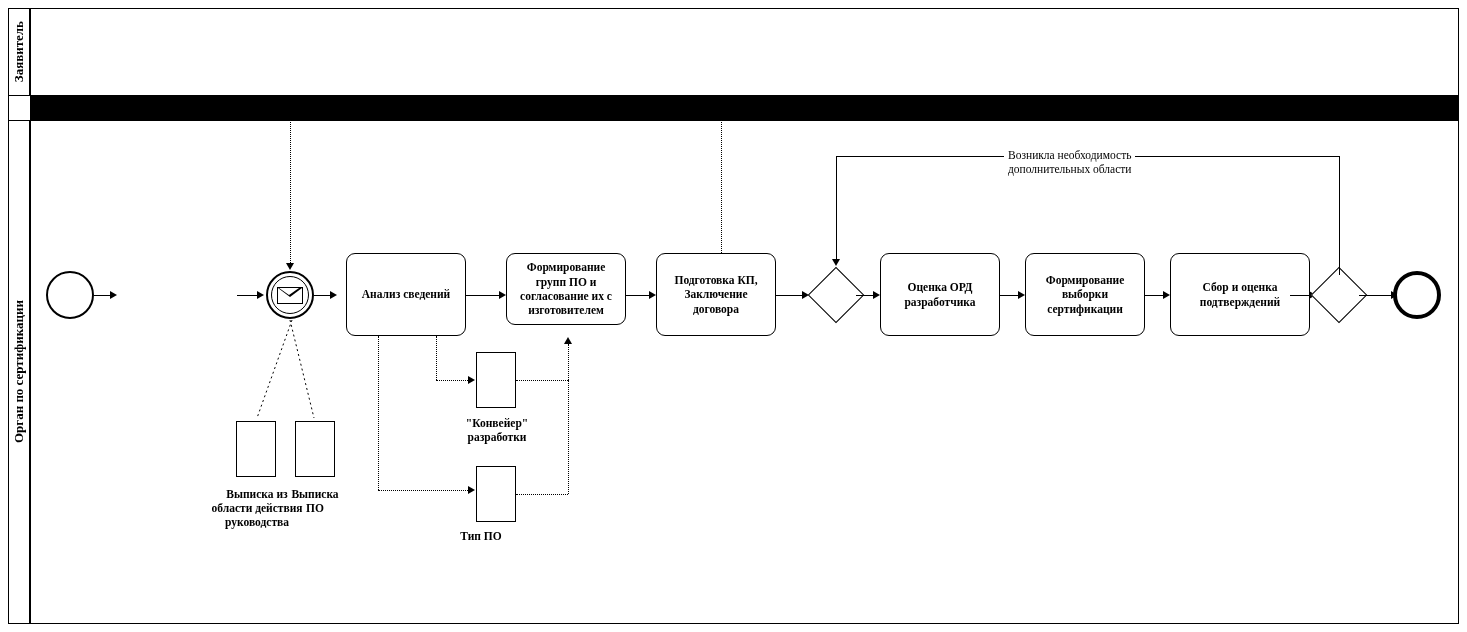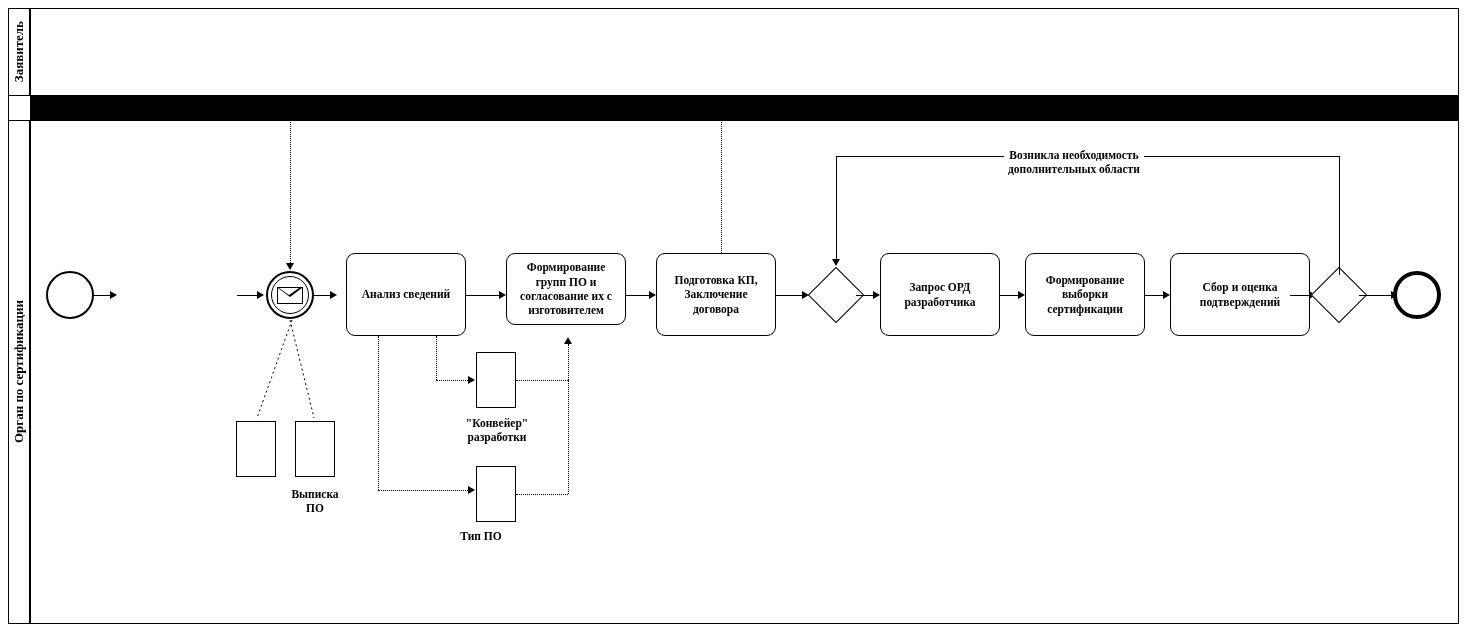--- a/index.html
+++ b/index.html
@@ -173,21 +173,21 @@
   }
   .arrow-open-r {
     width: 0; height: 0;
     border-top: 4px solid transparent;
     border-bottom: 4px solid transparent;
     border-left: 7px solid #000;
   }
   .edge-label {
     position: absolute;
     font-size: 11.5px;
-    font-weight: bold;
+    font-weight: normal;
     text-align: center;
     line-height: 1.25;
     color: #000;
     white-space: nowrap;
   }
 </style>
 </head>
 <body>
 
 <div id="canvas">
@@ -233,20 +233,21 @@
       <line x1="42" y1="0" x2="7" y2="98" stroke="#000" stroke-width="1" stroke-dasharray="2,3"></line>
     </svg>
   </div>
   <div class="abs" style="left:288px; top:320px; width:32px; height:100px;">
     <svg width="32" height="100" style="display:block;">
       <line x1="2" y1="0" x2="26" y2="98" stroke="#000" stroke-width="1" stroke-dasharray="2,3"></line>
     </svg>
   </div>
 
   <div class="data-object abs" style="left:236px; top:421px; width:40px; height:56px;"></div>
+  <div class="data-label" style="left:211px; top:487px; width:92px;">Выписка из области действия руководства</div>
 
   <div class="data-object abs" style="left:295px; top:421px; width:40px; height:56px;"></div>
   <div class="data-label" style="left:287px; top:487px; width:56px;">Выписка ПО</div>
 
   <div class="task abs" style="left:346px; top:253px; width:120px; height:83px;">Анализ сведений</div>
 
   <div class="line-h abs" style="left:466px; top:295px; width:33px;"></div>
   <div class="arrow-r abs" style="left:499px; top:291px;"></div>
 
   <div class="dash-v abs" style="left:436px; top:336px; height:44px;"></div>
@@ -280,21 +281,21 @@
   <div class="task abs" style="left:656px; top:253px; width:120px; height:83px;">Подготовка КП, Заключение договора</div>
 
   <div class="line-h abs" style="left:776px; top:295px; width:26px;"></div>
   <div class="arrow-r abs" style="left:802px; top:291px;"></div>
 
   <div class="gateway abs" style="left:816px; top:275px;"></div>
 
   <div class="line-h abs" style="left:856px; top:295px; width:17px;"></div>
   <div class="arrow-r abs" style="left:873px; top:291px;"></div>
 
-  <div class="task abs" style="left:880px; top:253px; width:120px; height:83px;">Запрос ОРД разработчика</div>
+  <div class="task abs" style="left:880px; top:253px; width:120px; height:83px;">Оценка ОРД разработчика</div>
 
   <div class="line-h abs" style="left:1000px; top:295px; width:18px;"></div>
   <div class="arrow-r abs" style="left:1018px; top:291px;"></div>
 
   <div class="task abs" style="left:1025px; top:253px; width:120px; height:83px;">Формирование выборки сертификации</div>
 
   <div class="line-h abs" style="left:1145px; top:295px; width:18px;"></div>
   <div class="arrow-r abs" style="left:1163px; top:291px;"></div>
 
   <div class="task abs" style="left:1170px; top:253px; width:140px; height:83px;">Сбор и оценка подтверждений</div>

